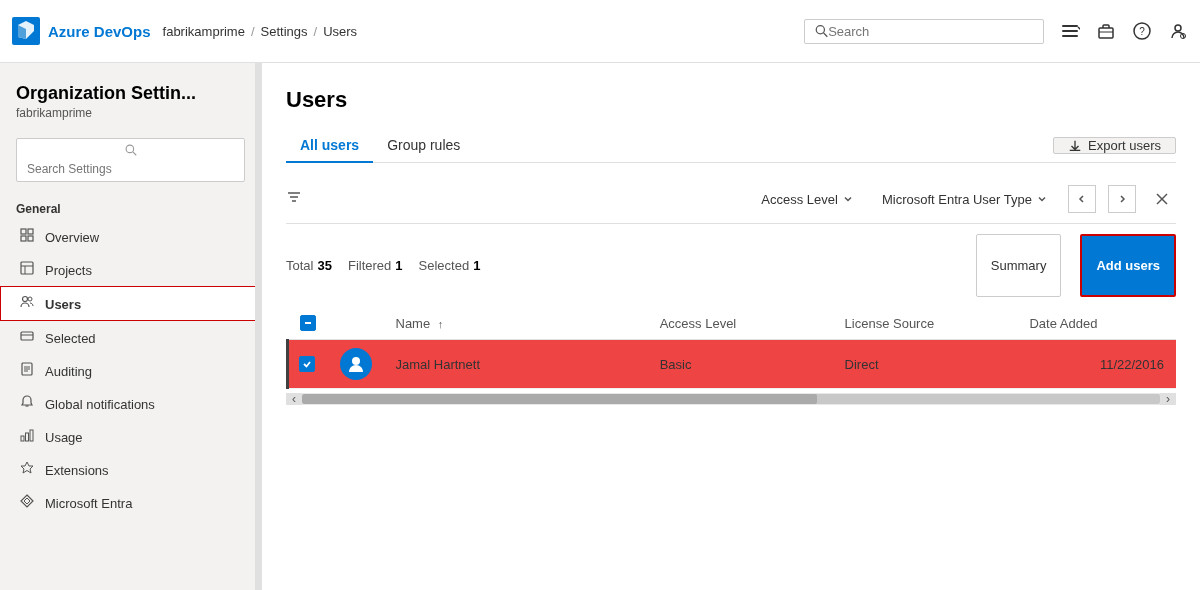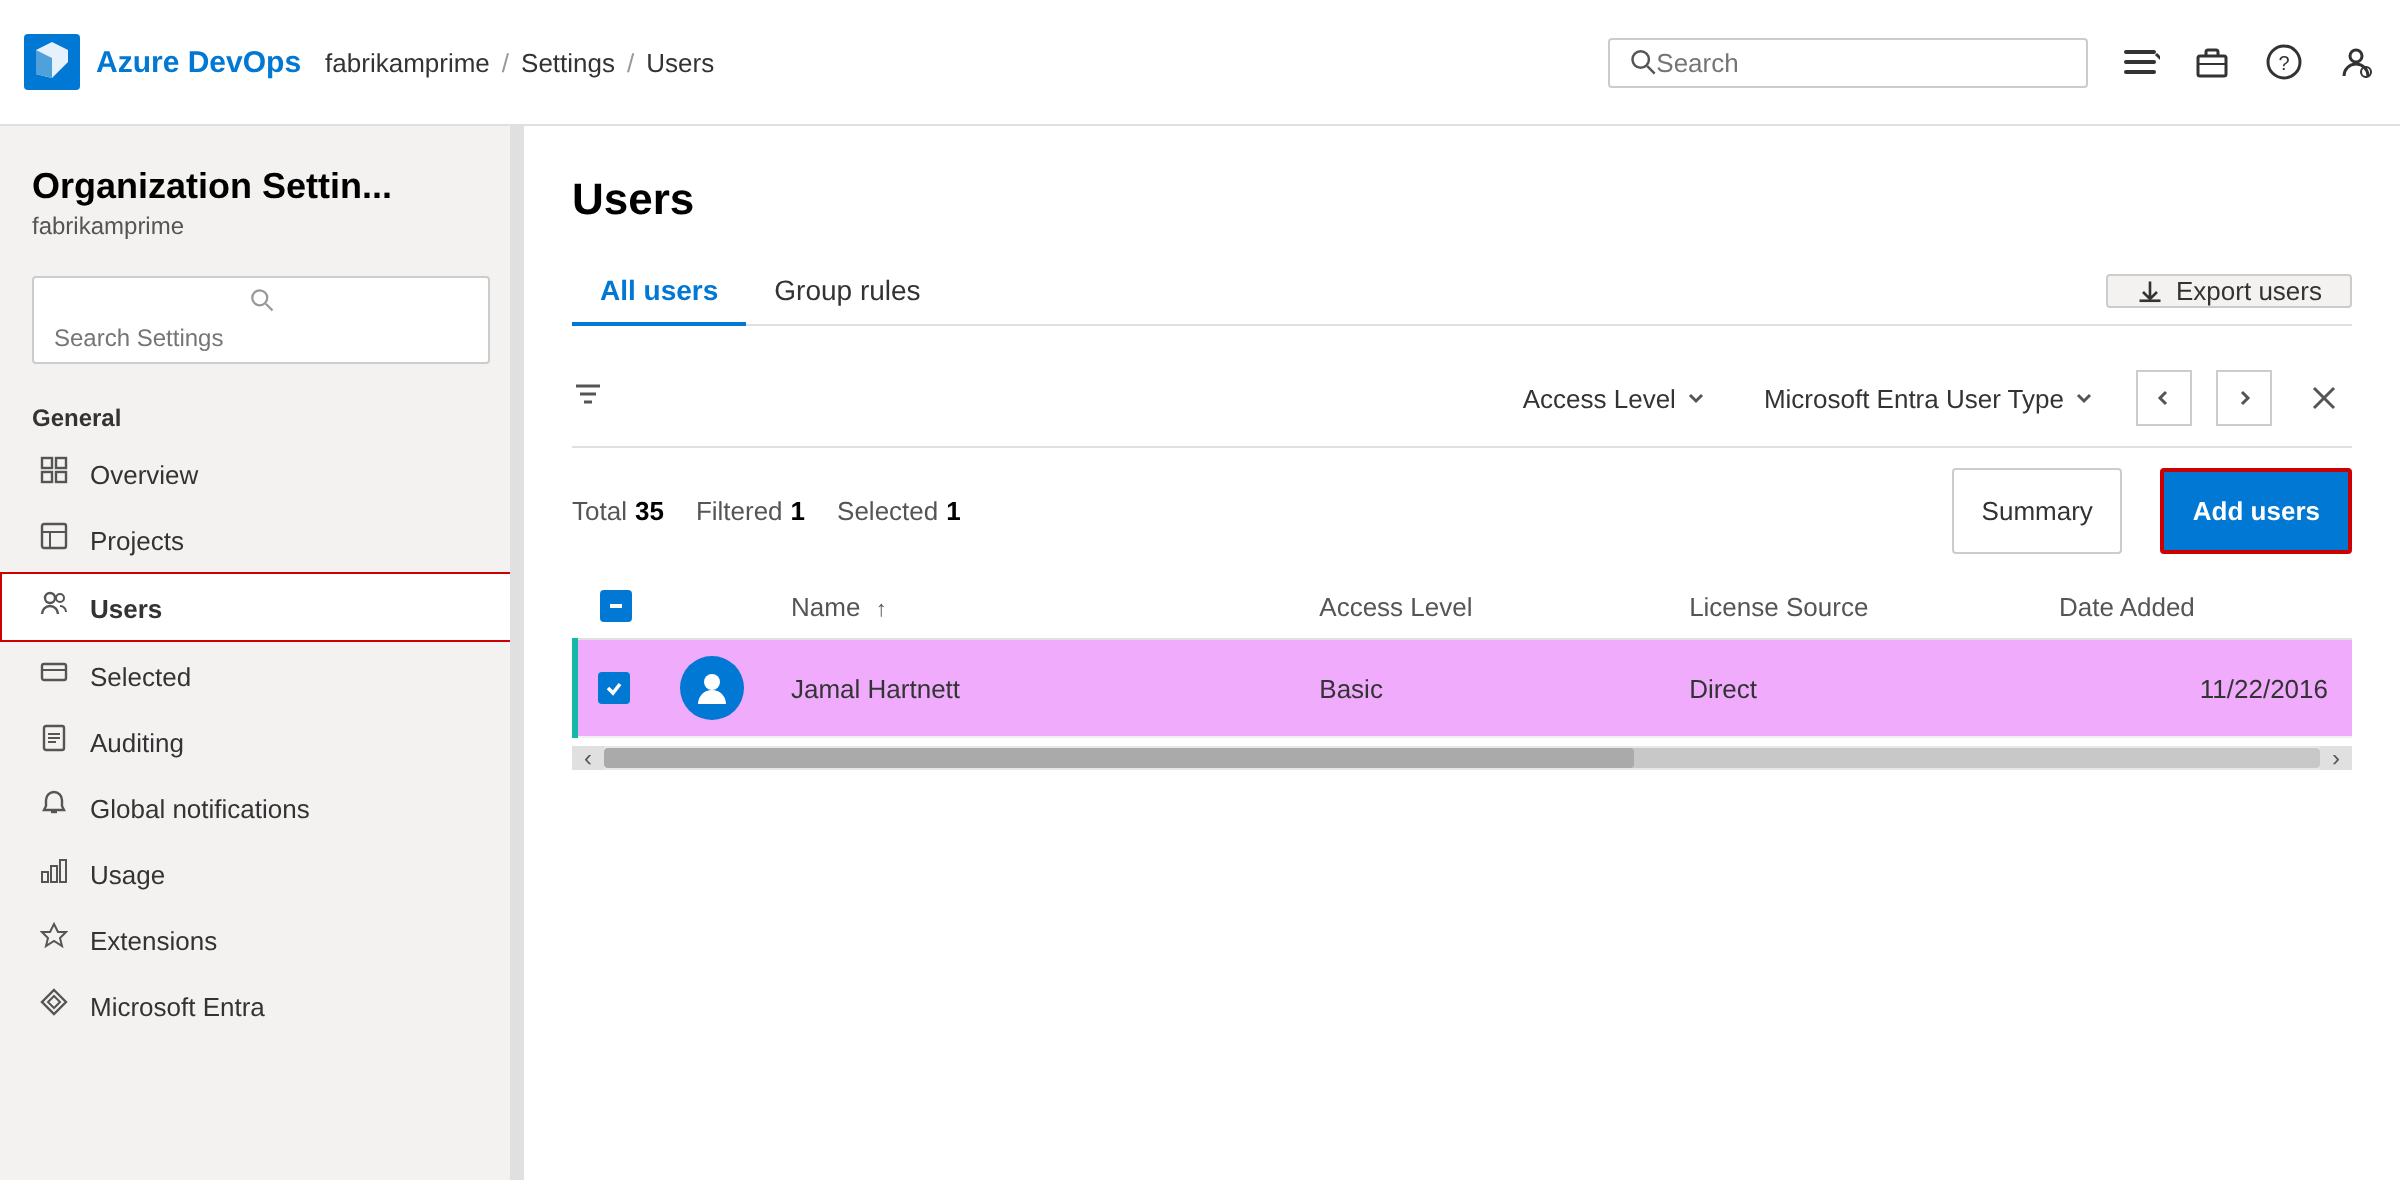--- a/index.html
+++ b/index.html
@@ -280,21 +280,21 @@
       background: #fff;
       padding: 6px 14px;
       font-size: 13px;
       cursor: pointer;
       border-radius: 2px;
       color: #333;
     }
     .add-users-btn {
       border: 2px solid #c00;
       background: #0078d4;
-      padding: 12px 14px;
+      padding: 22px 14px;
       font-size: 13px;
       cursor: pointer;
       border-radius: 2px;
       color: #fff;
       font-weight: 600;
       text-align: right;
     }
 
     
     .user-table {
@@ -309,22 +309,22 @@
       font-weight: 400;
       border-bottom: 1px solid #e0e0e0;
       background: #fff;
     }
     .user-table td {
       padding: 8px 12px;
       border-bottom: 1px solid #f0f0f0;
       color: #333;
     }
     .user-table tr.selected-row {
-      background: #f0abfc;
-      border-left: 3px solid #14b8a6;
+      background: #ef4444;
+      border-left: 3px solid #404040;
     }
     .user-table tr.selected-row td:first-child {
       padding-left: 9px;
     }
     .checkbox-cell {
       width: 36px;
       text-align: center;
     }
     .avatar-cell {
       width: 40px;

